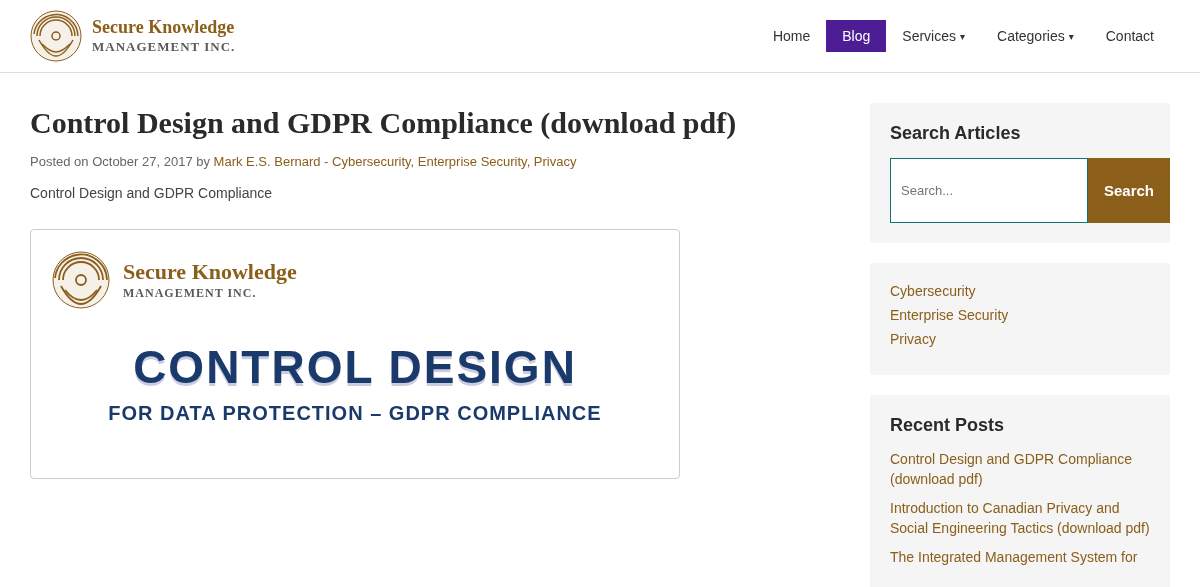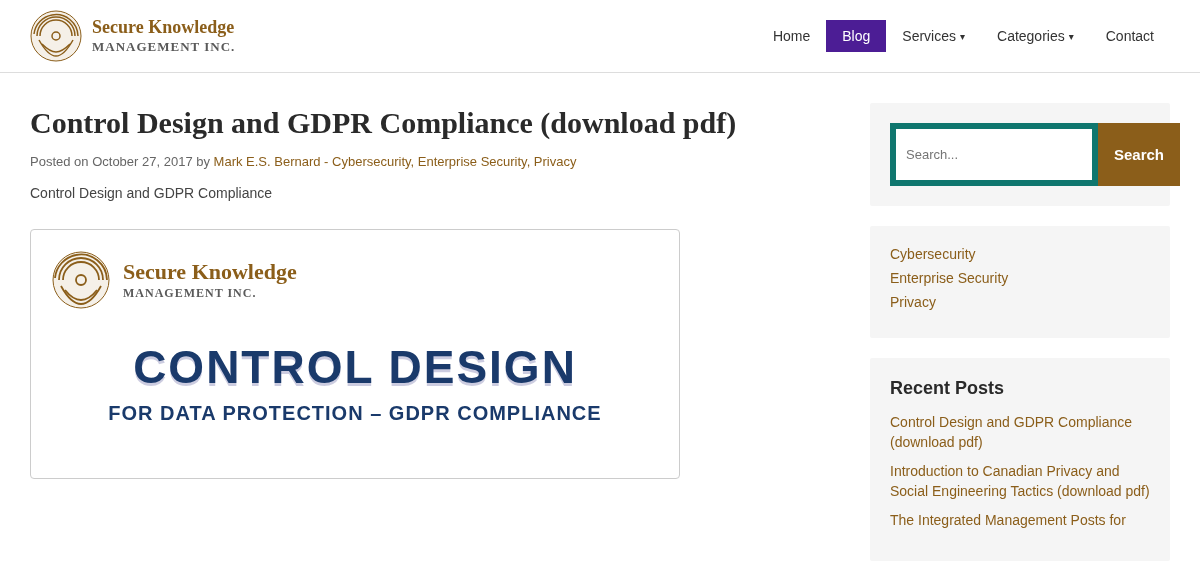--- a/index.html
+++ b/index.html
@@ -173,22 +173,22 @@
       color: #2a2a2a;
       margin-bottom: 14px;
       font-family: Arial, sans-serif;
     }
     .search-row {
       display: flex;
       gap: 0;
     }
     .search-input {
       flex: 1;
-      padding: 18px 10px;
-      border: 6px solid #0f766e;
+      padding: 24px 10px;
+      border: 1px solid #0f766e;
       font-size: 13px;
       outline: none;
       font-family: Arial, sans-serif;
     }
     .search-button {
       padding: 8px 16px;
       background: #8B5E1A;
       color: #fff;
       border: none;
       cursor: pointer;
@@ -294,33 +294,34 @@
       <div class="image-main-text">
         <span class="image-control-design">CONTROL DESIGN</span>
         <span class="image-subtitle-text">FOR DATA PROTECTION – GDPR COMPLIANCE</span>
       </div>
     </div>
   </main>
 
   <aside class="sidebar">
 
     <div class="sidebar-section">
+      <h3 class="sidebar-section-title">Search Articles</h3>
       <div class="search-row">
         <input class="search-input" type="text" placeholder="Search..." style="">
         <button class="search-button">Search</button>
       </div>
     </div>
 
     <div class="sidebar-section">
       <a class="category-link">Cybersecurity</a>
       <a class="category-link">Enterprise Security</a>
       <a class="category-link">Privacy</a>
     </div>
 
     <div class="sidebar-section">
       <h3 class="sidebar-section-title">Recent Posts</h3>
       <a class="recent-post-link">Control Design and GDPR Compliance (download pdf)</a>
       <a class="recent-post-link">Introduction to Canadian Privacy and Social Engineering Tactics (download pdf)</a>
-      <a class="recent-post-link">The Integrated Management Posts for</a>
+      <a class="recent-post-link">The Integrated Management System for</a>
     </div>
 
   </aside>
 </div>
 
 </body></html>

